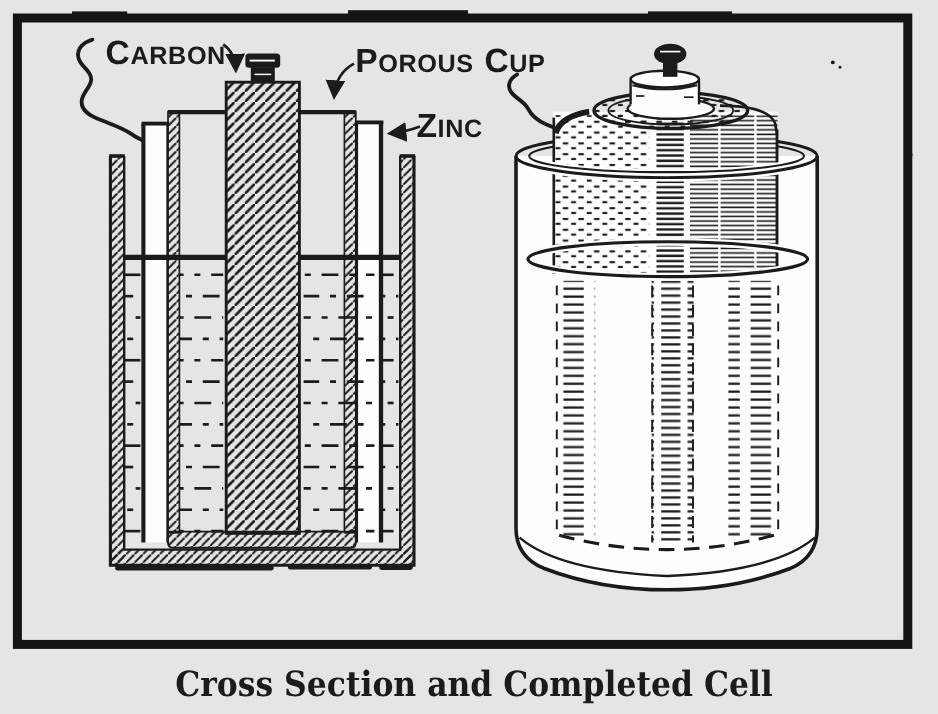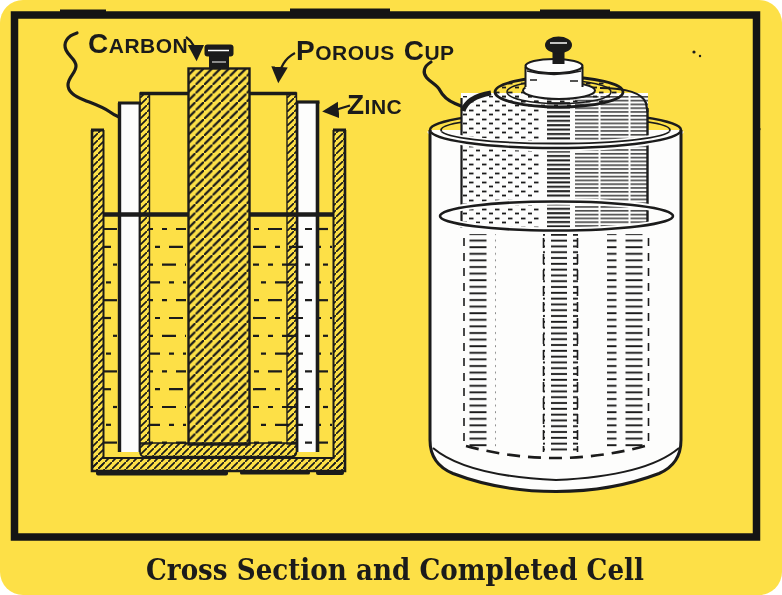--- a/index.html
+++ b/index.html
@@ -1,16 +1,16 @@
 <!DOCTYPE html>
 <html><head>
 <meta charset="utf-8">
 <style>
   html,body{margin:0;padding:0;background:#fff;}
-  .page{position:relative;width:782px;height:595px;background:#fde047;overflow:hidden;border-radius:23px;}
+  .page{position:relative;width:782px;height:595px;background:#e5e5e5;overflow:hidden;}
   svg{display:block}
   text{fill:#1b1b1b}
   .lbl{font-family:"Liberation Sans",sans-serif;font-weight:bold;font-size:21px;letter-spacing:0.5px;}
   .lbl .lead{font-size:28px;}
   .caption{font-family:"DejaVu Serif",serif;font-weight:bold;font-size:29px;}
 </style>
 </head>
 <body>
 
 <div class="page">

